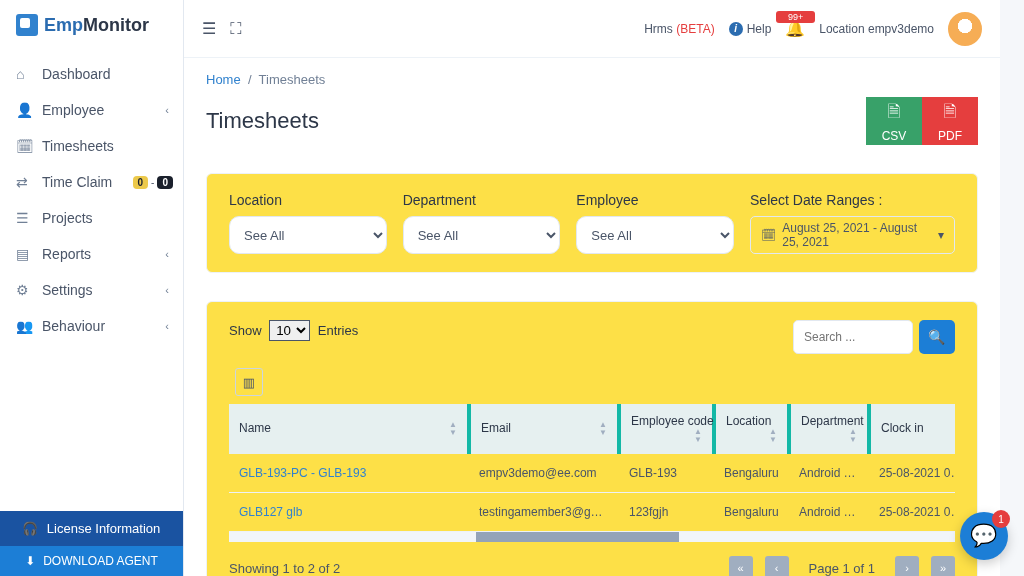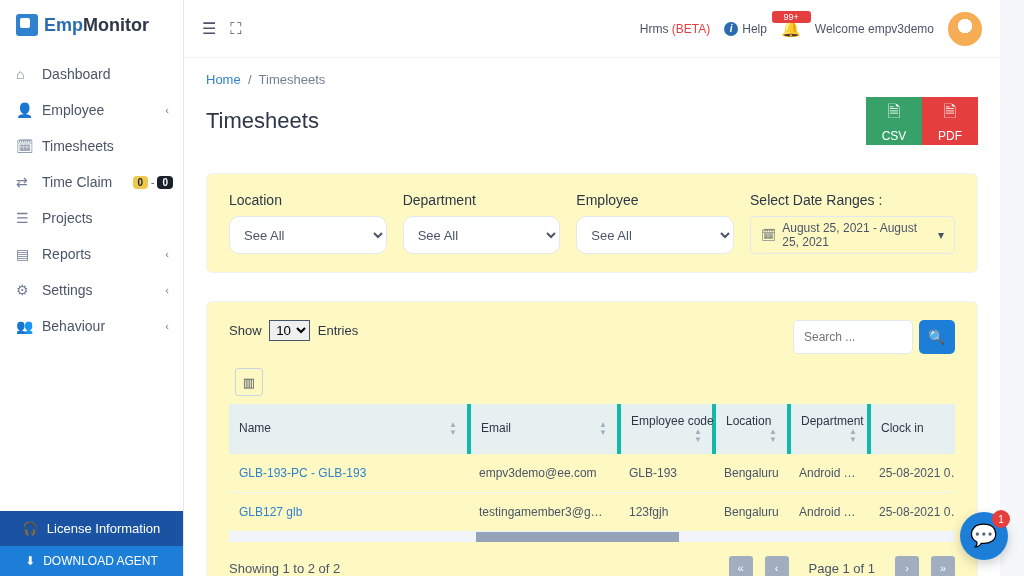--- a/index.html
+++ b/index.html
@@ -43,21 +43,21 @@
 .breadcrumb { font-size: 13px; color: #718096; margin-bottom: 10px; }
 .breadcrumb a { color: #3182ce; text-decoration: none; }
 .page-header { display: flex; align-items: center; margin-bottom: 16px; }
 .page-title { font-size: 22px; font-weight: 500; color: #2d3748; flex: 1; }
 .export-btns { display: flex; }
 .export-btn { display: flex; flex-direction: column; align-items: center; justify-content: center; width: 56px; height: 48px; color: #fff; cursor: pointer; font-size: 12px; }
 .export-btn.csv { background: #38a169; }
 .export-btn.pdf { background: #e53e3e; }
 .export-btn .fi { font-size: 16px; margin-bottom: 2px; }
 
-.card { background: #fef9c3; border: 1px solid #edf2f7; border-radius: 6px; padding: 18px 22px; margin-bottom: 18px; margin-top: 28px; }
+.card { background: #fde047; border: 1px solid #edf2f7; border-radius: 6px; padding: 18px 22px; margin-bottom: 18px; margin-top: 28px; }
 .filters { display: flex; gap: 16px; }
 .filter { flex: 1; }
 .filter label { display: block; font-size: 14px; color: #2d3748; margin-bottom: 8px; font-weight: 500; }
 .select { width: 100%; height: 38px; border: 1px solid #e2e8f0; border-radius: 10px; padding: 0 10px; background: #fff; color: #4a5568; font-size: 13px; }
 .date-select { display: flex; align-items: center; gap: 6px; height: 38px; border: 1px solid #e2e8f0; border-radius: 5px; padding: 0 10px; font-size: 12px; cursor: pointer; }
 
 .list-card { }
 .list-top { display: flex; align-items: flex-start; margin-bottom: 14px; }
 .show-entries { font-size: 13px; color: #2d3748; }
 .show-entries select { border: 1px solid #4a5568; padding: 1px 2px; margin: 0 4px; }
@@ -158,21 +158,21 @@
         <span>Hrms</span> <span class="beta">(BETA)</span>
       </span>
       <span class="help-link">
         <span class="info-circle">i</span>
         <span>Help</span>
       </span>
       <span class="notif">
         <span>🔔</span>
         <span class="badge99">99+</span>
       </span>
-      <span class="welcome">Welcome  empv3demo</span>
+      <span class="welcome">Location  empv3demo</span>
       <span class="avatar"></span>
     </div>
 
     <div class="content">
       <div class="breadcrumb">
         <a href="#">Home</a>
         &nbsp;<span>/</span>&nbsp;
         <span>Timesheets</span>
       </div>
 

